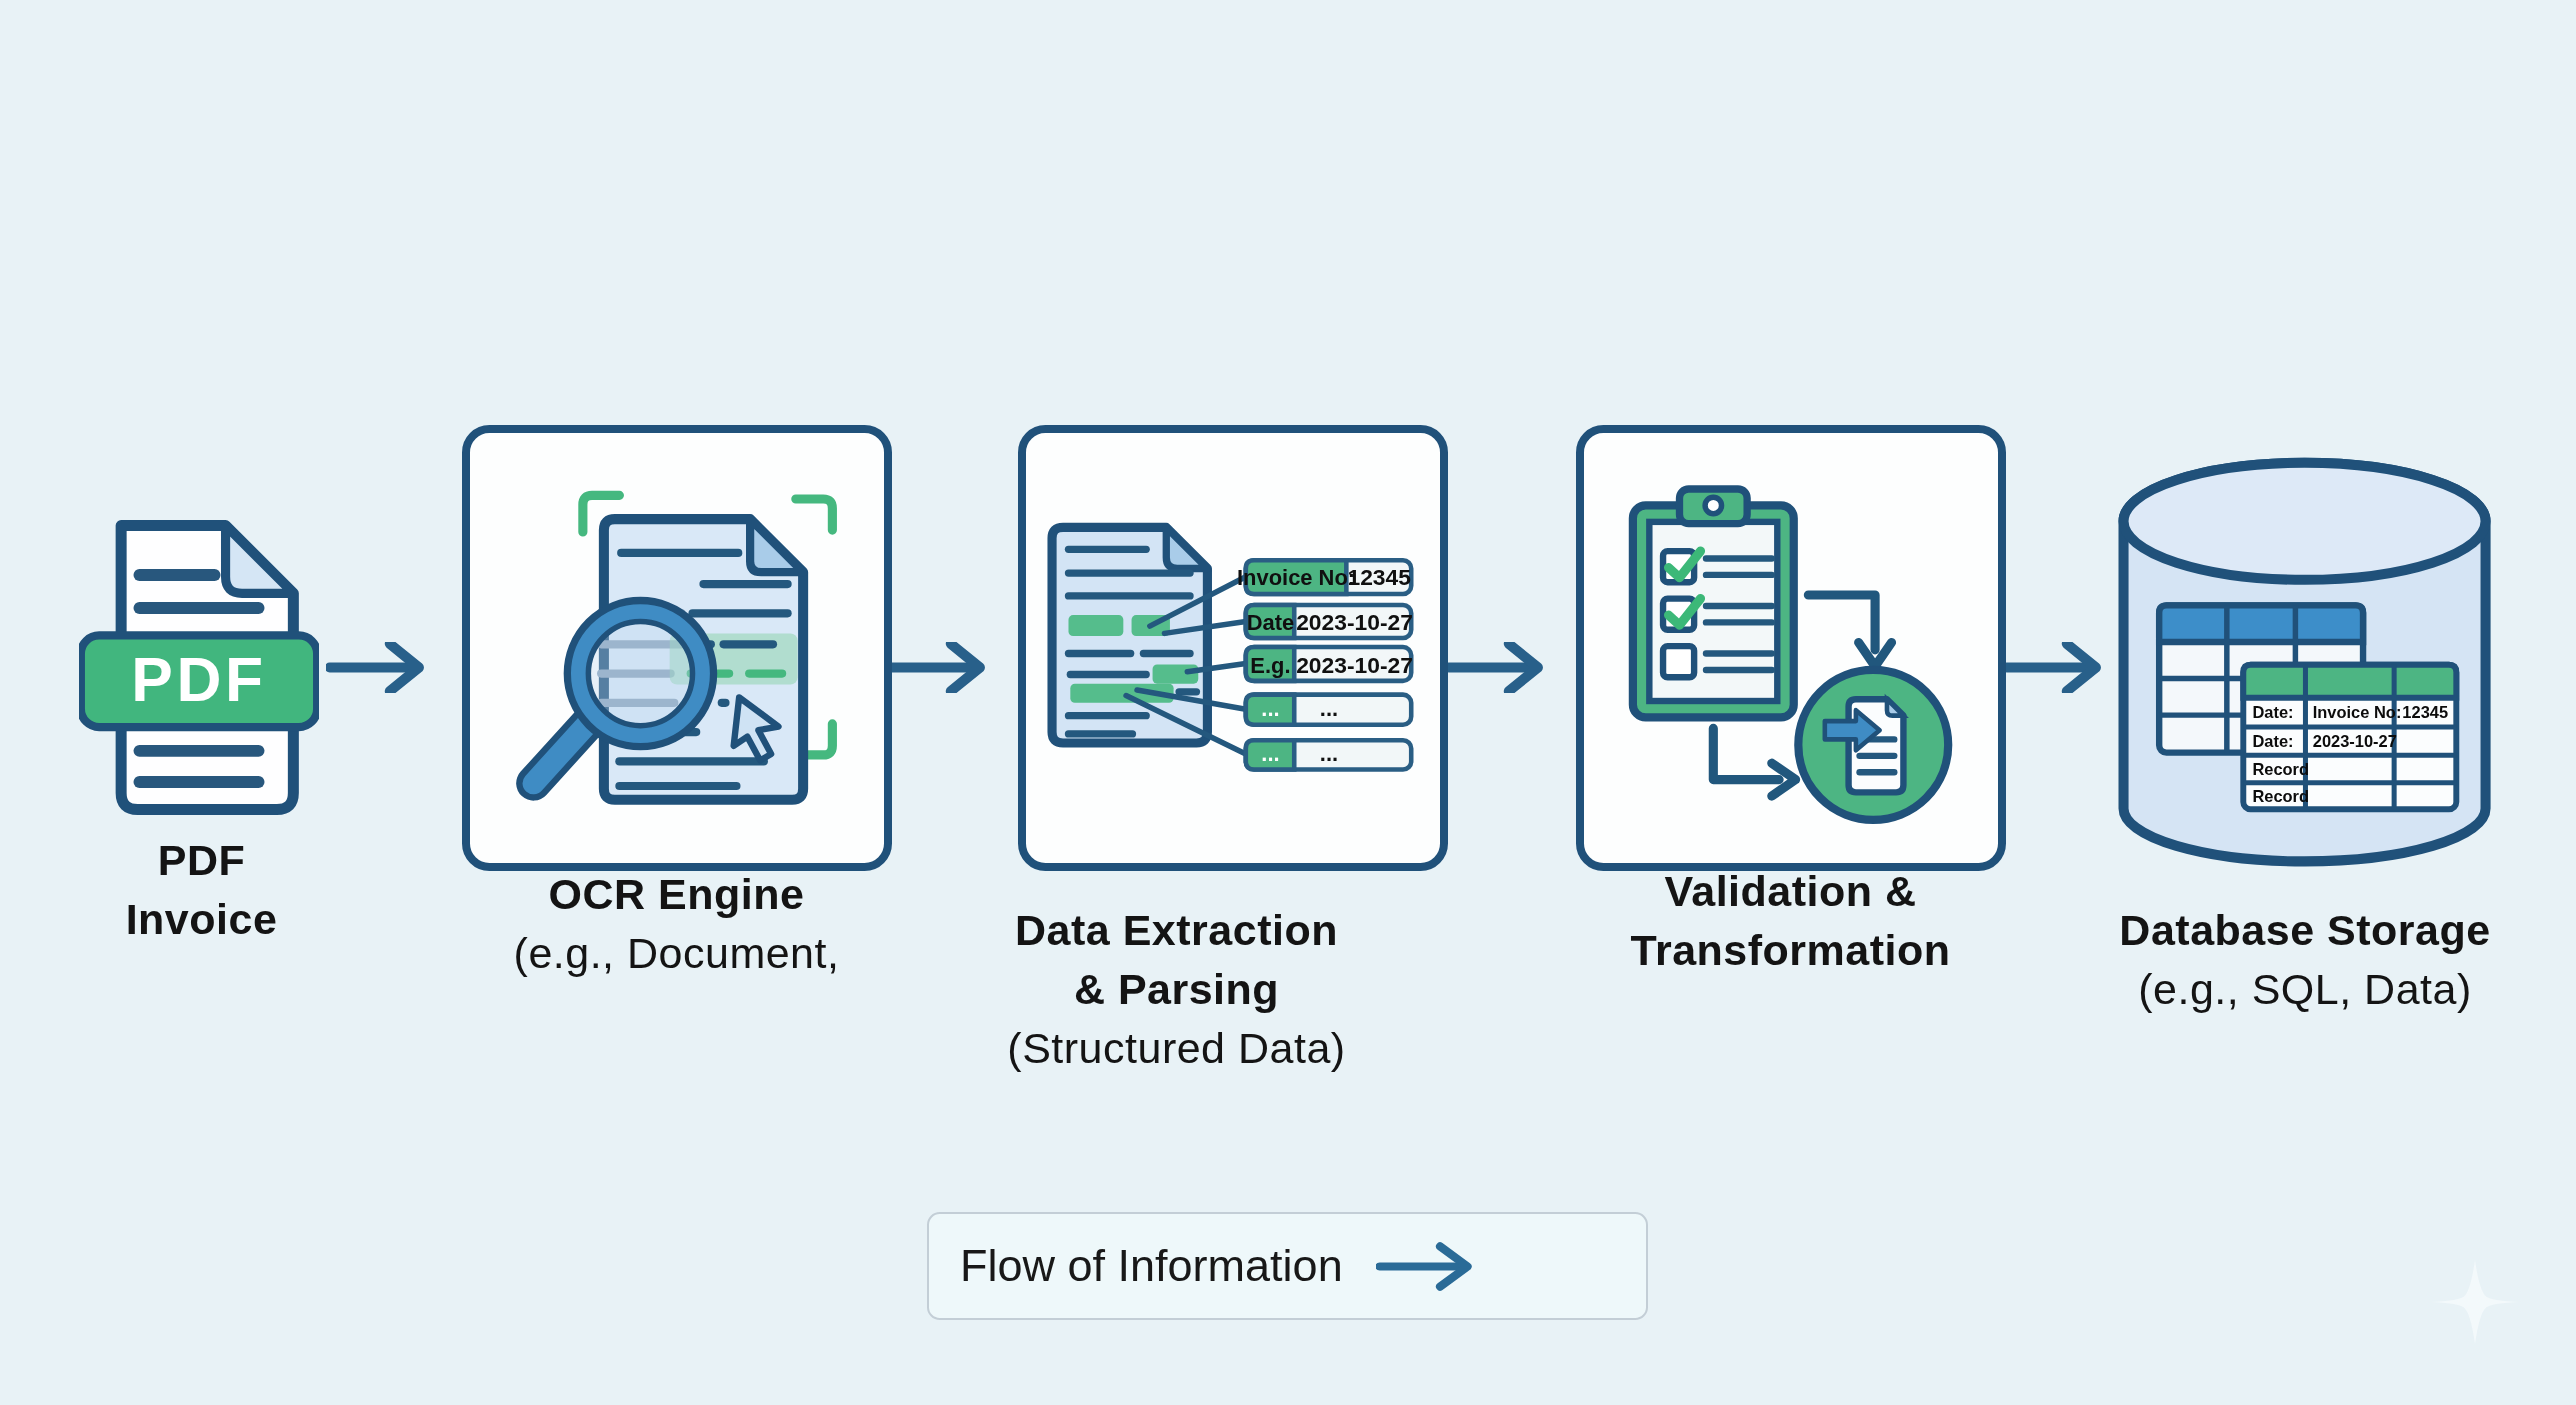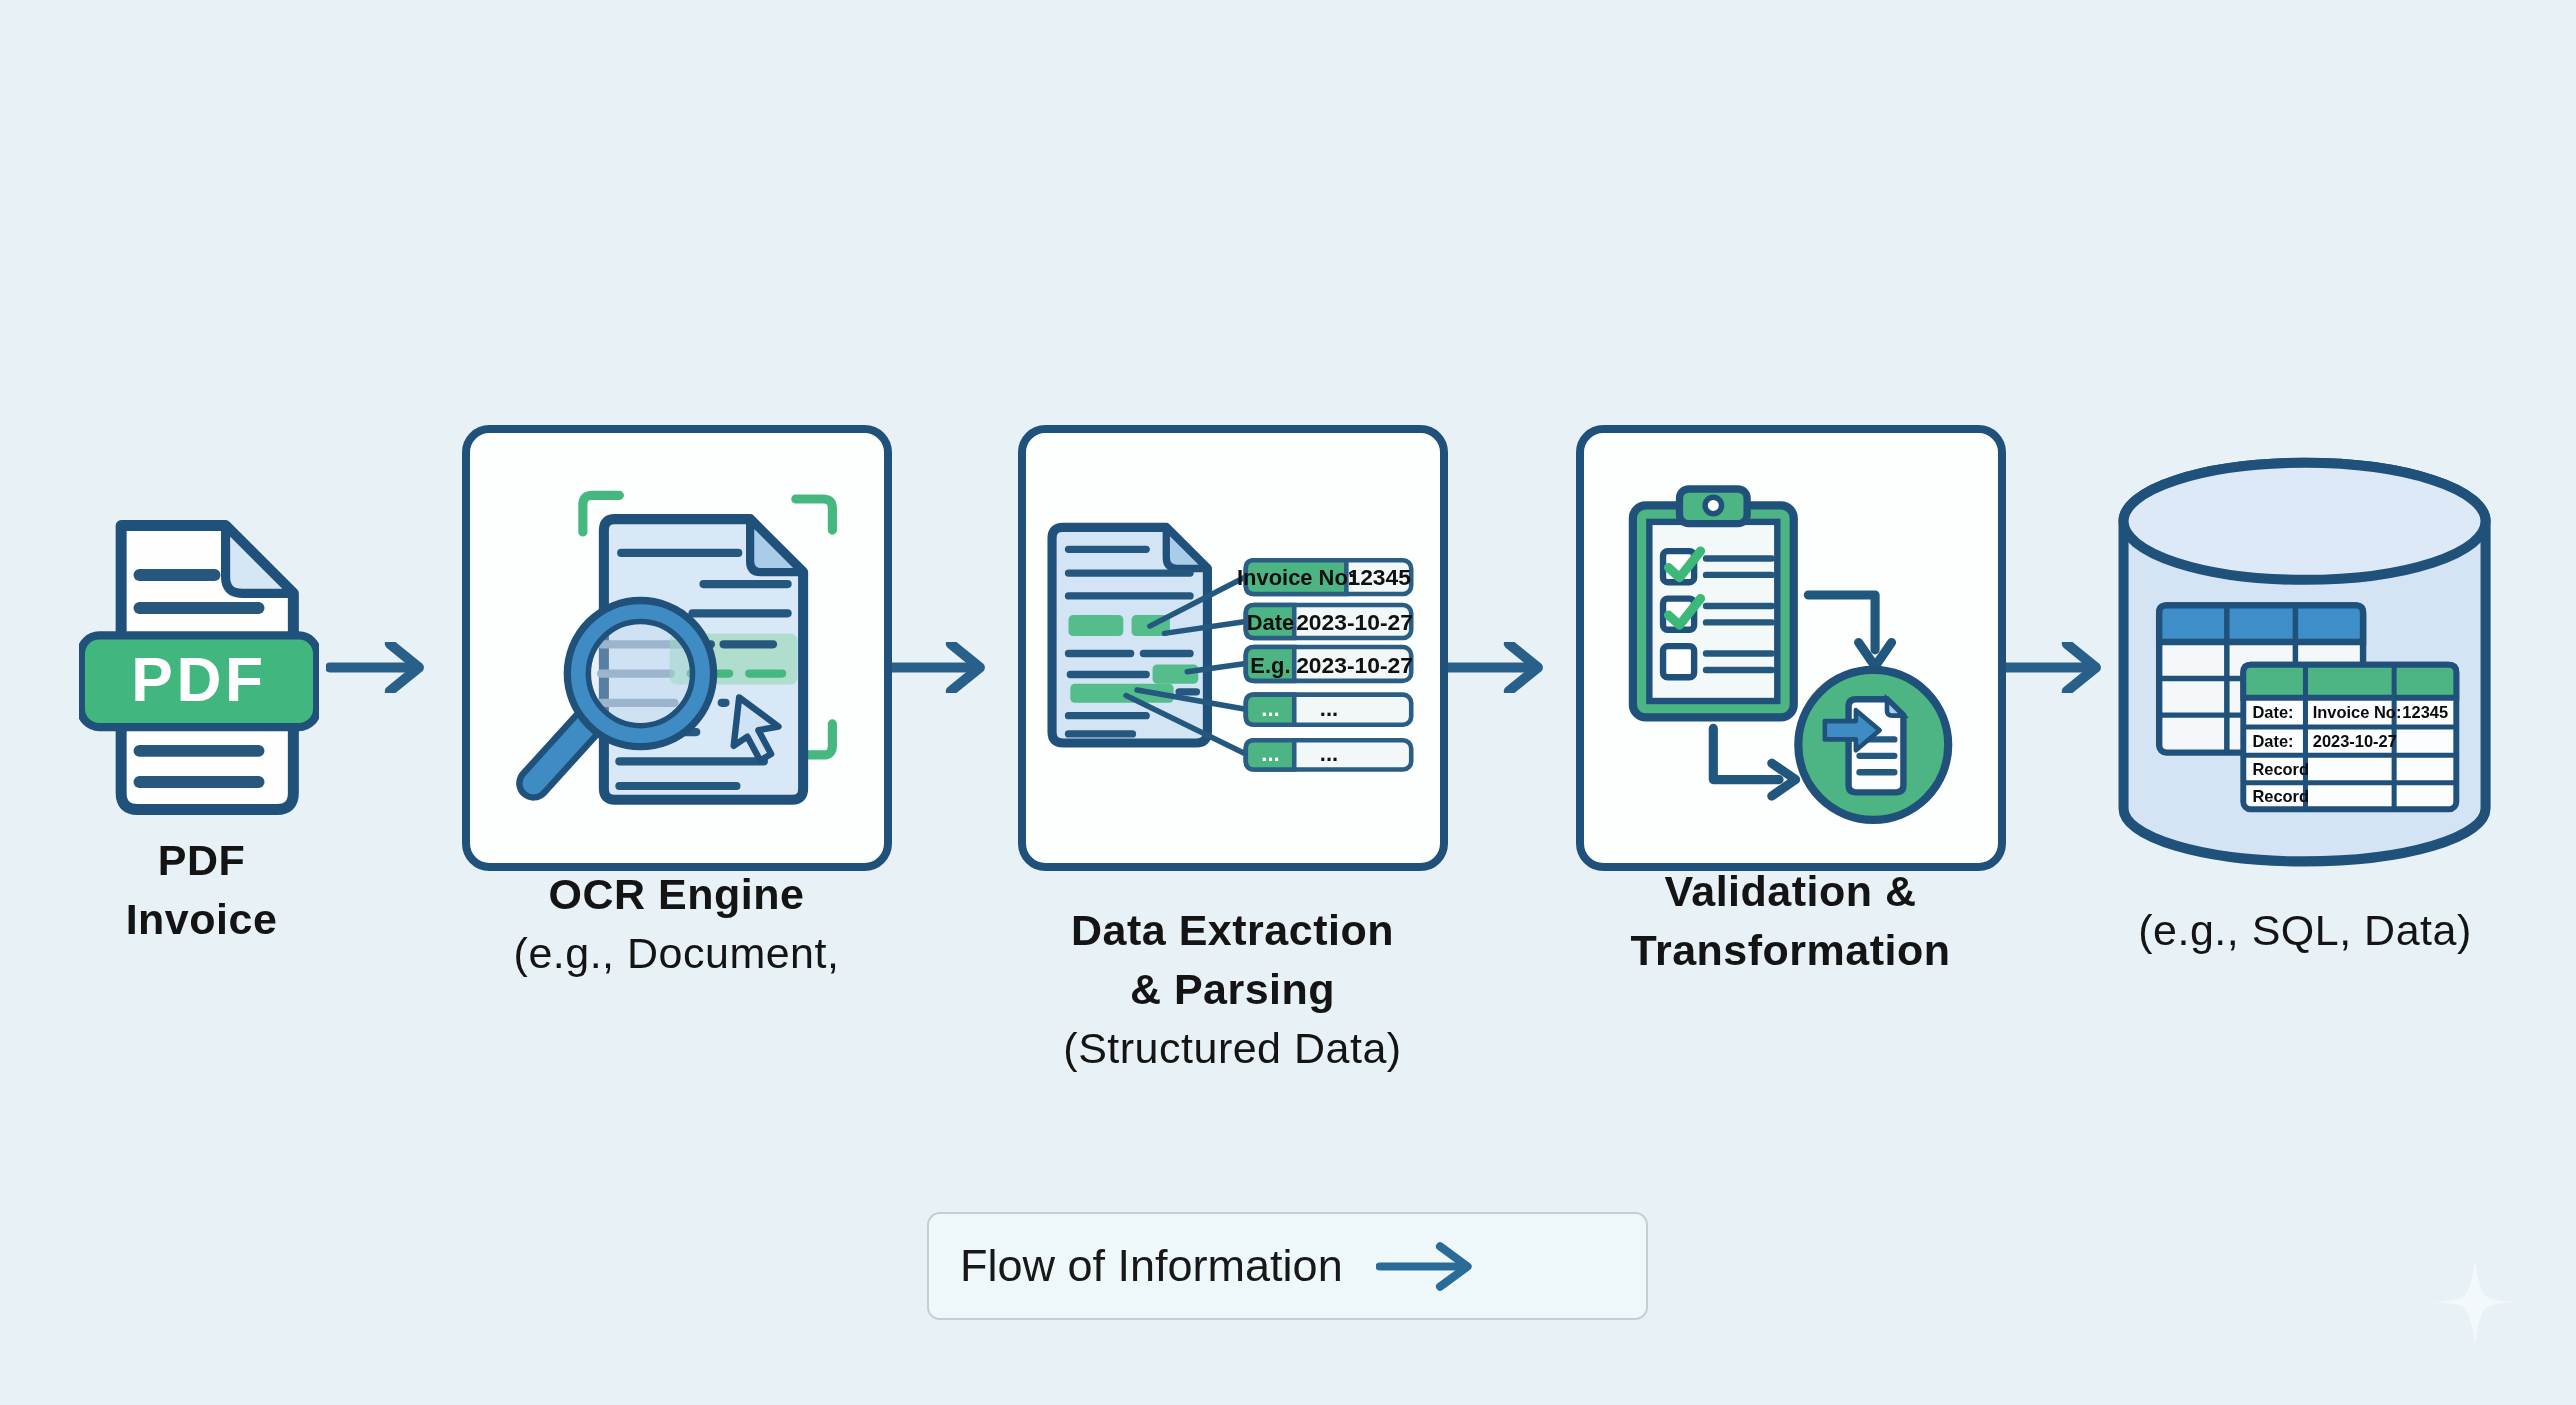--- a/index.html
+++ b/index.html
@@ -273,30 +273,31 @@
 </svg>
 
 <div class="stage-label" style="left:37px;top:831px;width:329px">
   <span class="b">PDF</span>
   <span class="b">Invoice</span>
 </div>
 <div class="stage-label" style="left:448px;top:865px;width:457px">
   <span class="b">OCR Engine</span>
   <span>(e.g., Document,</span>
 </div>
-<div class="stage-label" style="left:1004px;top:901px;width:457px">
+<div class="stage-label" style="left:948px;top:901px;width:457px">
   <span class="b">Data Extraction</span>
   <span class="b">&amp; Parsing</span>
   <span>(Structured Data)</span>
 </div>
 <div class="stage-label" style="left:1562px;top:862px;width:457px">
   <span class="b">Validation &amp;</span>
   <span class="b">Transformation</span>
 </div>
 <div class="stage-label" style="left:2067px;top:901px;width:476px">
+  <span class="b">Database Storage</span>
   <span>(e.g., SQL, Data)</span>
 </div>
 
 <div class="legend">
   <span class="txt">Flow of Information</span>
   <svg width="119" height="55" viewBox="0 0 130 60">
     <g stroke="#2a6b97" stroke-width="9" fill="none" stroke-linecap="round" stroke-linejoin="round">
       <line x1="4" y1="30" x2="96" y2="30"></line>
         <polyline points="70,8 100,30 70,52"></polyline>
     </g>

